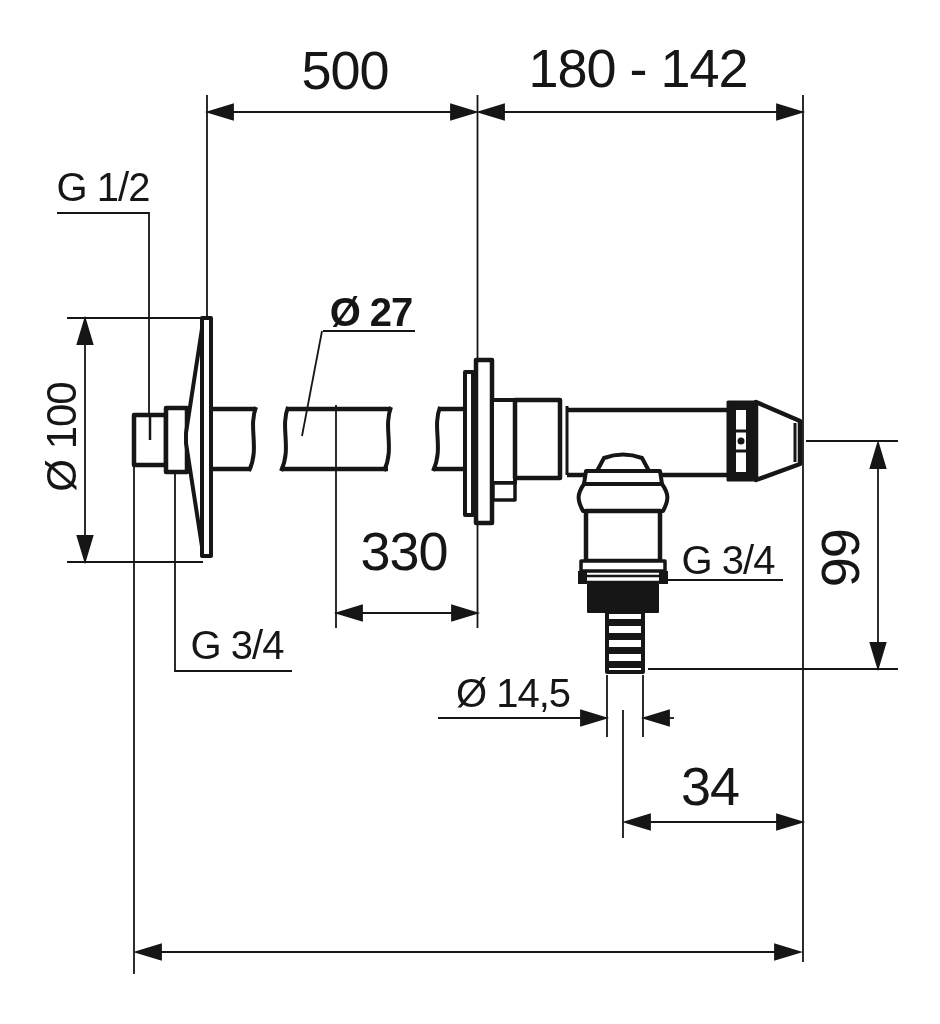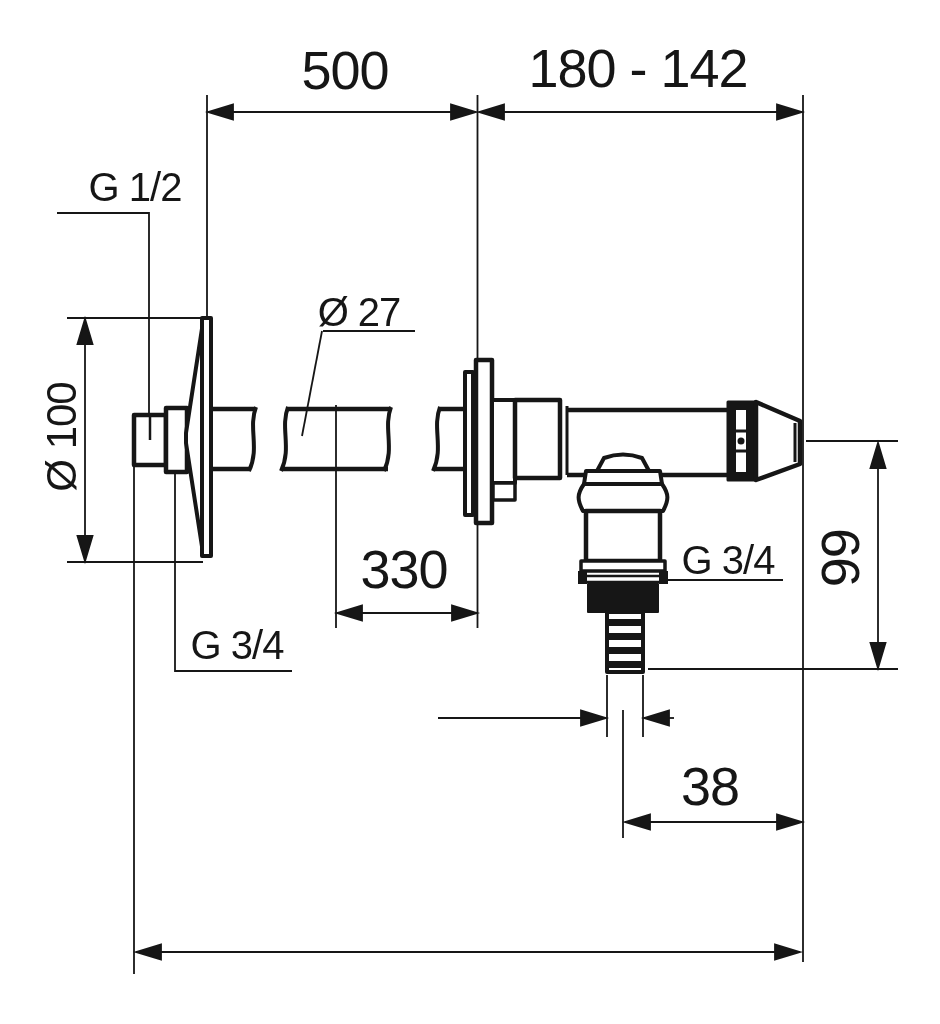--- a/index.html
+++ b/index.html
@@ -122,22 +122,23 @@
     <polygon points="625,822 650,814.5 650,829.5"></polygon>
     <polygon points="802,822 777,814.5 777,829.5"></polygon>
     <line x1="136" y1="952" x2="800" y2="952" fill="none"></line>
     <polygon points="136,952 161,944.5 161,959.5"></polygon>
     <polygon points="800,952 775,944.5 775,959.5"></polygon>
   </g>
 </svg>
 
 <div class="lbl big" style="left:345px;top:70px;">500</div>
 <div class="lbl big" style="left:638px;top:68px;">180 - 142</div>
-<div class="lbl sm" style="left:103px;top:187px;margin-left:32px;">G 1/2</div>
+<div class="lbl sm" style="left:103px;top:187px;">G 1/2</div>
 <div class="lbl sm rotccw" style="left:62px;top:437px;font-size:42px;">Ø 100</div>
-<div class="lbl sm" style="left:359px;top:312px;">Ø 27</div>
-<div class="lbl big" style="left:404px;top:569px;">330</div>
+<div class="lbl sm" style="left:371px;top:312px;font-weight:bold;">Ø 27</div>
+<div class="lbl big" style="left:404px;top:551px;">330</div>
 <div class="lbl sm" style="left:237px;top:645px;">G 3/4</div>
 <div class="lbl sm" style="left:728px;top:560px;">G 3/4</div>
 <div class="lbl big rotcw" style="left:841px;top:557px;">66</div>
-<div class="lbl big" style="left:710px;top:786px;">38</div>
+<div class="lbl sm" style="left:513px;top:693px;">Ø 14,5</div>
+<div class="lbl big" style="left:710px;top:786px;">34</div>
 
 </div>
 
 </body></html>

